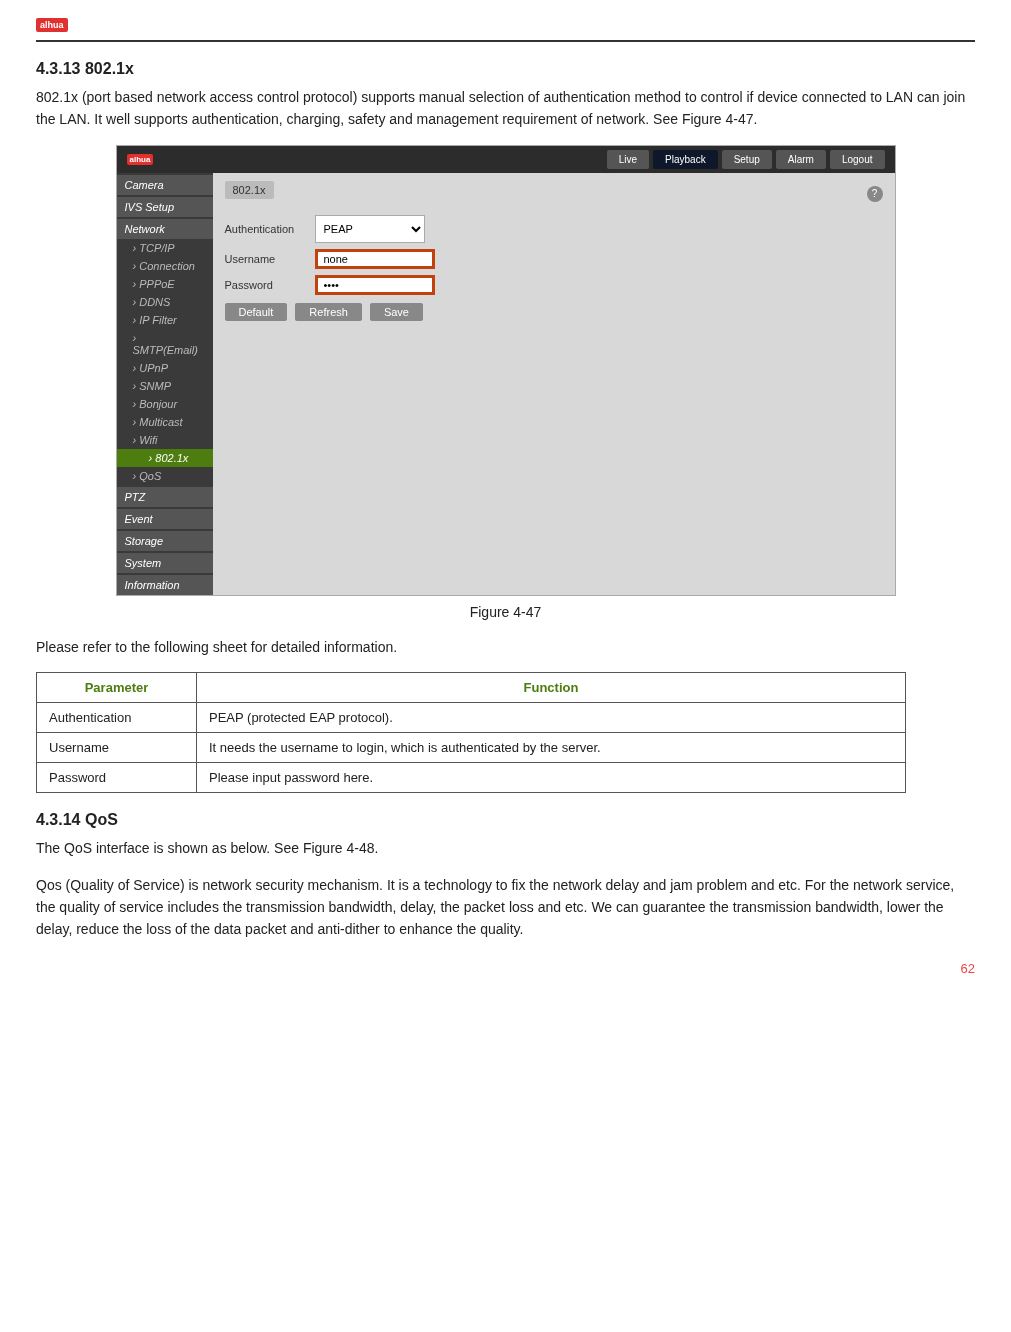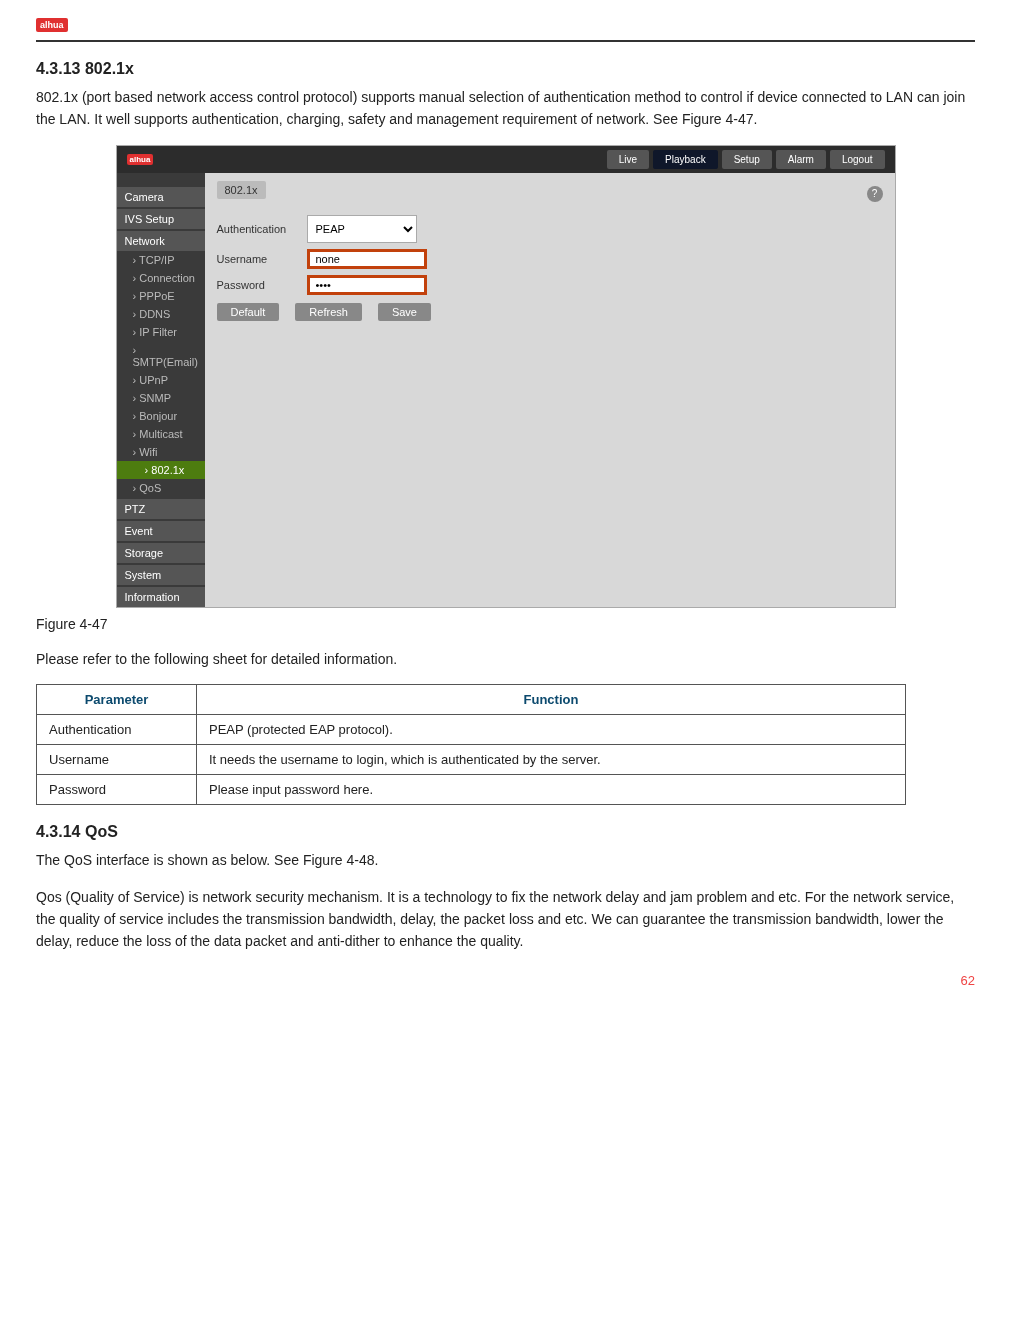--- a/index.html
+++ b/index.html
@@ -74,25 +74,26 @@
     }
     .ui-nav-btn.active {
       background: #0f172a;
     }
     .ui-body {
       display: flex;
       flex: 1;
       background: #e0e0e0;
     }
     .ui-sidebar {
-      width: 88px;
+      width: 96px;
       background: #3a3a3a;
       color: #ccc;
       font-size: 11px;
-      padding-top: 12px;
+      padding-top: 0;
+      font-style: italic;
     }
     .sidebar-group-title {
       background: #555;
       color: #fff;
       padding: 4px 8px;
       font-size: 11px;
       margin-top: 2px;
       cursor: pointer;
     }
     .sidebar-item {
@@ -151,55 +152,55 @@
       display: flex;
       align-items: center;
       margin-bottom: 6px;
       font-size: 11px;
     }
     .ui-checkbox {
       margin-right: 4px;
     }
     .ui-btn-row {
       display: flex;
-      gap: 16px;
+      gap: 8px;
       margin-top: 8px;
     }
     .ui-btn {
       background: #888;
       color: #fff;
       border: none;
       padding: 3px 14px;
       font-size: 11px;
       cursor: pointer;
       border-radius: 2px;
     }
     
     .figure-caption {
-      text-align: left;
+      text-align: center;
       font-size: 14px;
       margin: 8px 0 16px 0;
       color: #222;
     }
     
     .info-table {
       width: 870px;
       border-collapse: collapse;
       margin: 10px 0 18px 0;
     }
     .info-table th, .info-table td {
       border: 1px solid #555;
       padding: 7px 12px;
       font-size: 13px;
       vertical-align: top;
     }
     .info-table th {
       background: #fff;
       font-weight: bold;
-      color: #0c4a6e;
+      color: #4d7c0f;
     }
     .info-table td {
       background: #fff;
     }
     .info-table col:first-child { width: 150px; }
     .page-number {
       text-align: right;
       font-size: 13px;
       margin-top: 20px;
       color: #ef4444;

